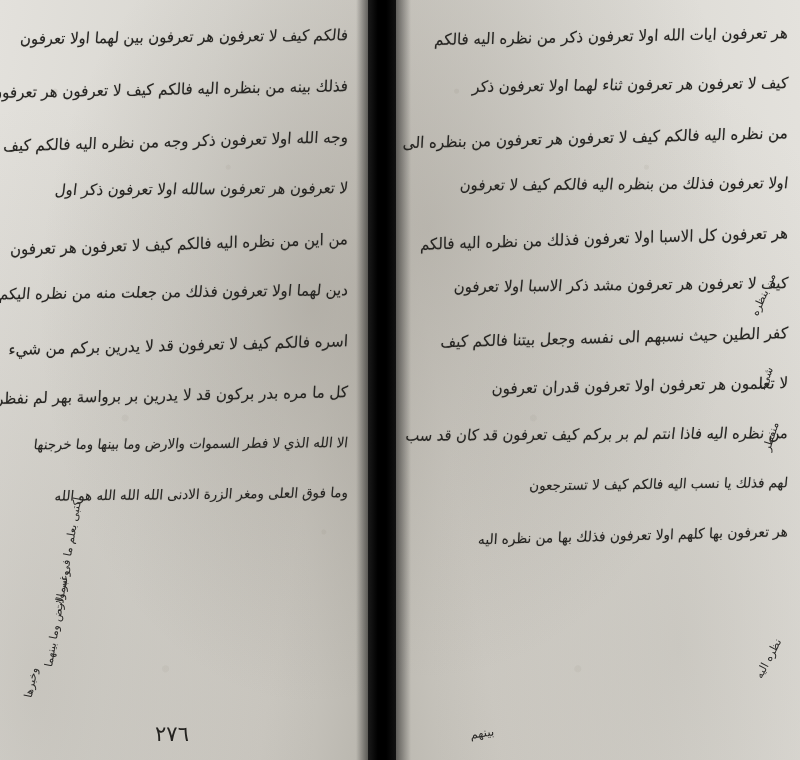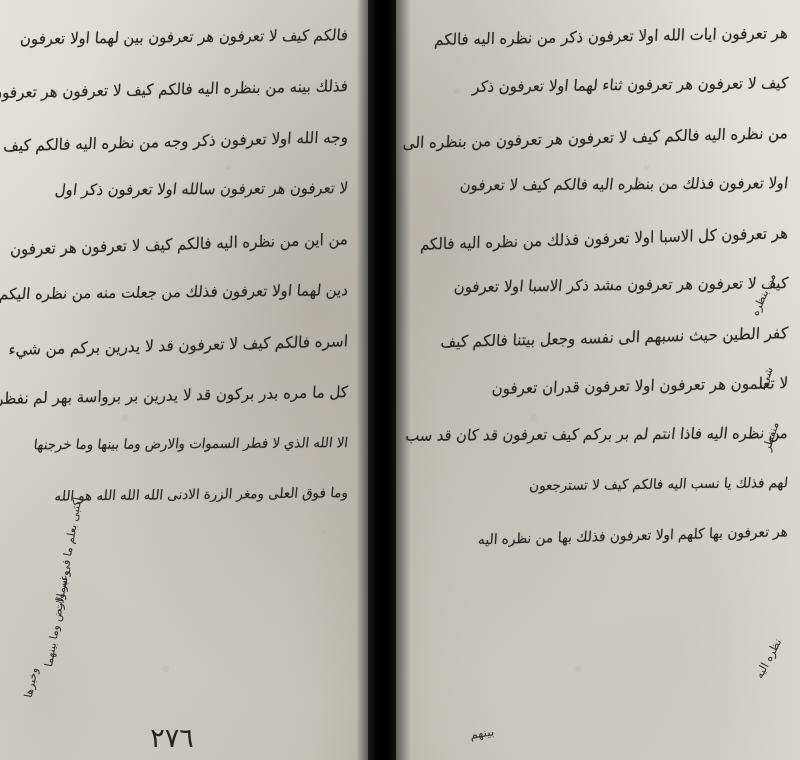--- a/index.html
+++ b/index.html
@@ -139,21 +139,21 @@
   .mr3 { left: 470px; top: 726px; transform: rotate(-8deg); font-size: 12px; }
 
   
   .page-number {
     position: absolute;
     left: 0;
     top: 722px;
     width: 344px;
     text-align: center;
     font-family: "DejaVu Sans", sans-serif;
-    font-size: 27px;
+    font-size: 21px;
     letter-spacing: 2px;
     color: #242320;
   }
 </style>
 </head>
 <body>
 
 <div id="page">
 
   <div class="half left">

